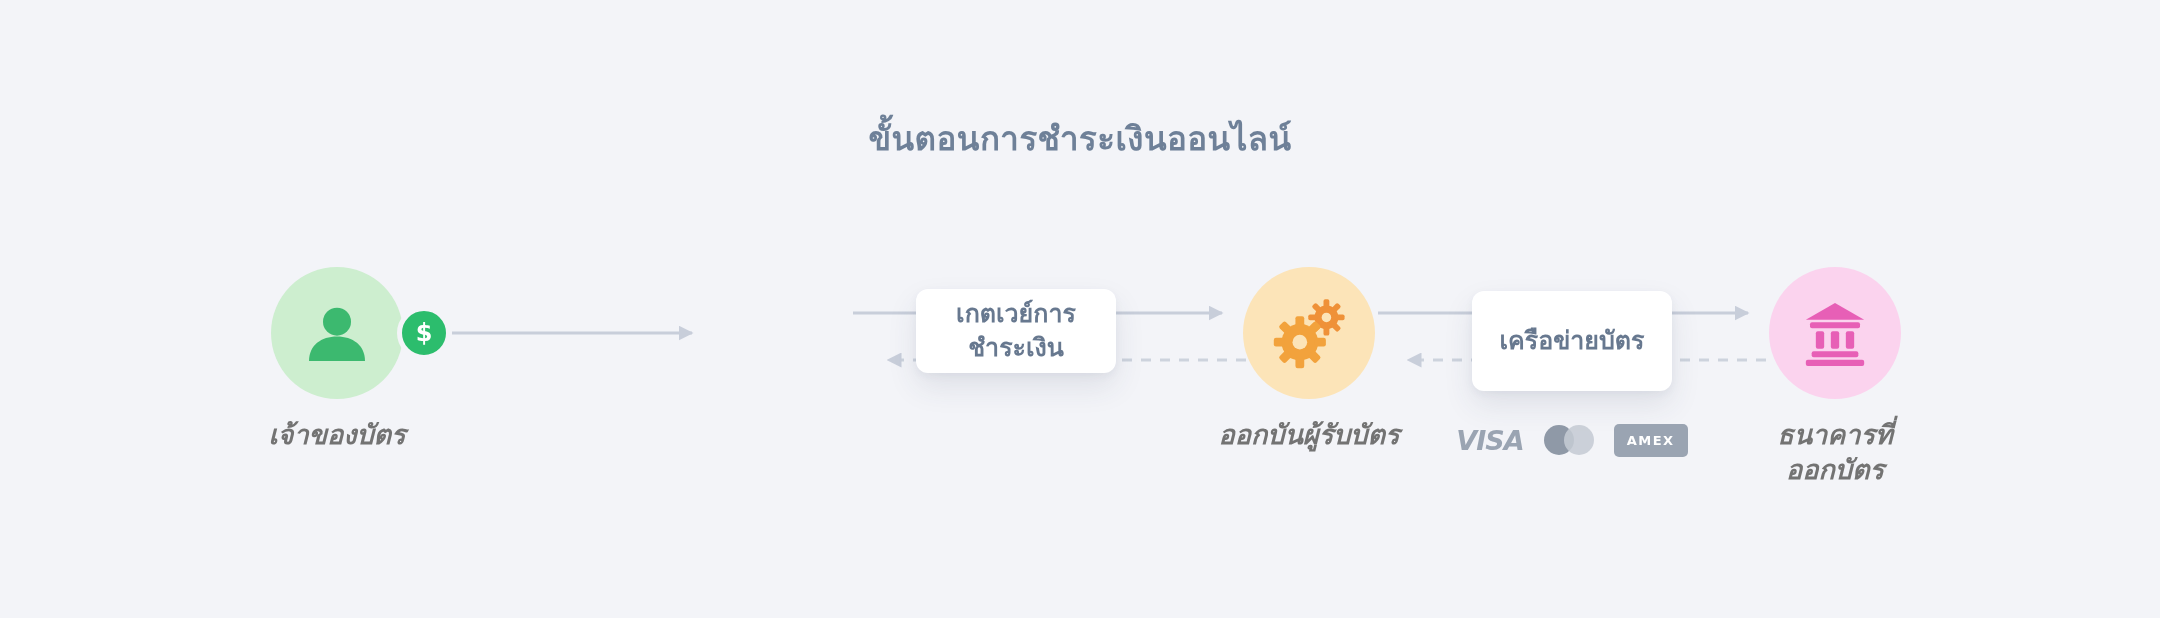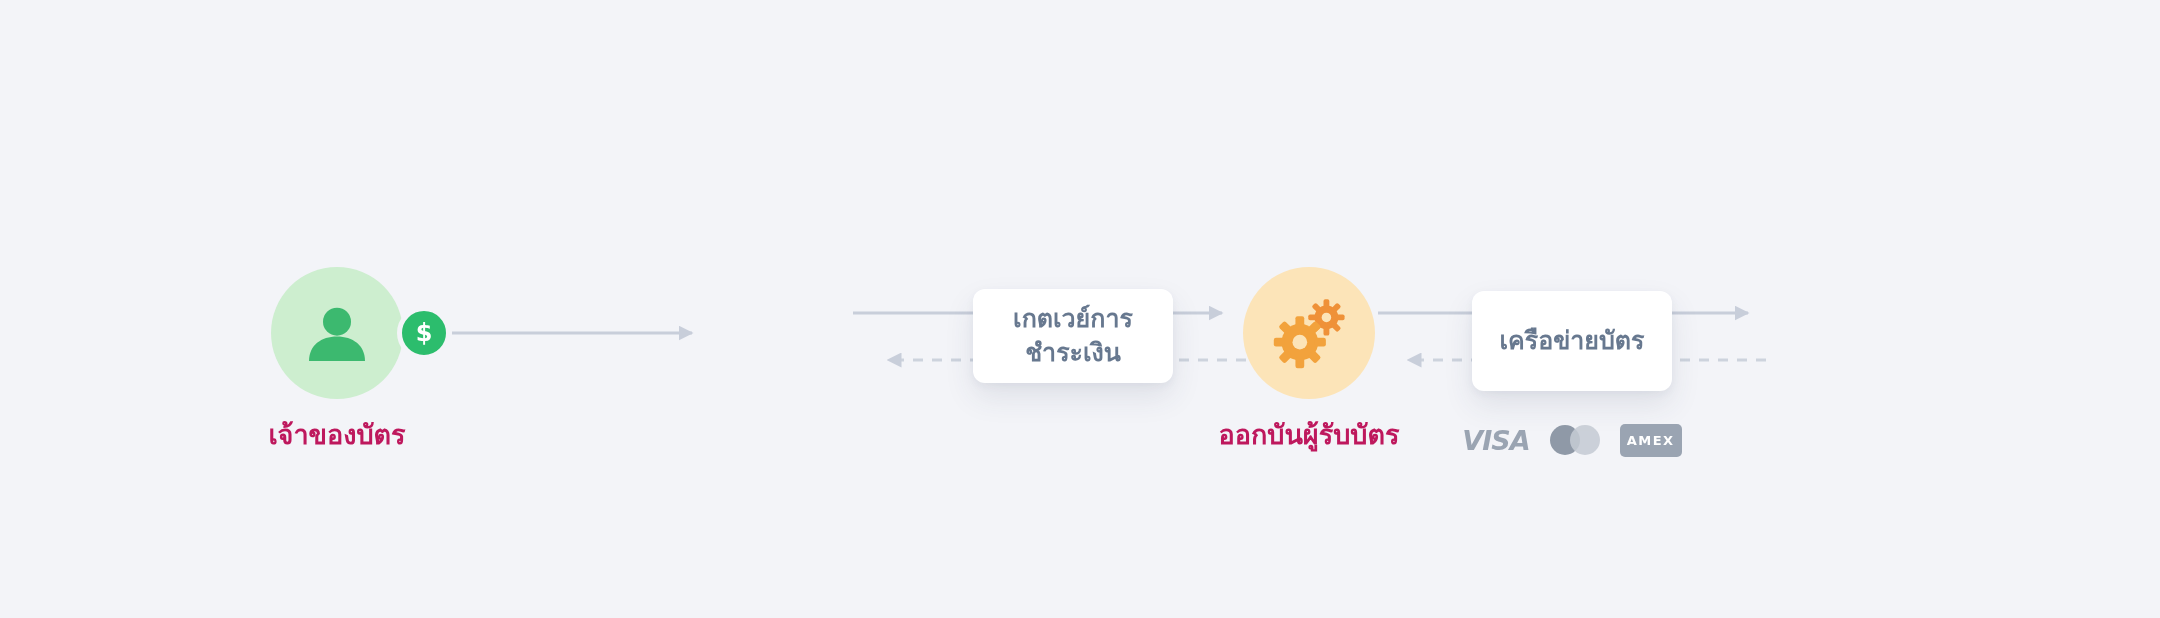--- a/index.html
+++ b/index.html
@@ -32,22 +32,22 @@
   .badge {
     position:absolute; right:-48px; top:50%; transform:translateY(-50%);
     width:54px; height:54px; border-radius:50%;
     background:#2cbd6d; border:5px solid #f3f4f8;
     color:#ffffff; font-size:24px; font-weight:bold;
     display:flex; align-items:center; justify-content:center;
   }
   .node-label {
     position:absolute; top:150px; left:50%; transform:translateX(-50%);
     width:340px; text-align:center;
-    font-size:27px; font-weight:bold; color:#be185d;
-    line-height:1.3; white-space:pre-line;
+    font-size:27px; font-weight:bold; color:#737373;
+    line-height:1.3; white-space:pre-line;font-style:italic;
   }
   .float-box {
     position:absolute; background:#ffffff; border-radius:12px;
     box-shadow:0 14px 30px rgba(45,62,92,0.10), 0 3px 8px rgba(45,62,92,0.05);
     display:flex; align-items:center; justify-content:center;
     text-align:center; color:#67788f; font-weight:bold;
     font-size:25px; line-height:1.35;
   }
   .float-box span { white-space:pre-line; }
 
@@ -56,30 +56,31 @@
     display:flex; align-items:center; justify-content:center; gap:20px;margin-top:24px;
   }
   .visa {
     font-style:italic; font-weight:900; font-size:27px;
     color:#9aa4b2; letter-spacing:-1px;
   }
   .mc { position:relative; width:50px; height:30px; display:inline-block; }
   .mc .c1 { position:absolute; left:0;  top:0; width:30px; height:30px; border-radius:50%; background:#8f99a7; }
   .mc .c2 { position:absolute; right:0; top:0; width:30px; height:30px; border-radius:50%; background:#c5cbd4; opacity:0.88; }
   .amex {
-    width:62px; height:33px; border-radius:5px; background:#9aa4b2;
+    width:74px; height:33px; border-radius:5px; background:#9aa4b2;
     color:#ffffff; font-size:13px; font-weight:bold; letter-spacing:1.5px;
     display:flex; align-items:center; justify-content:center;
   }
 </style>
 </head>
 <body>
 
 <div class="canvas">
 
+  <h1 class="title">ขั้นตอนการชำระเงินออนไลน์</h1>
 
   <svg class="arrows" width="2160" height="618" viewBox="0 0 2160 618">
     <defs>
       <marker id="ah" viewBox="0 0 10 10" refX="9" refY="5" markerWidth="15" markerHeight="15" markerUnits="userSpaceOnUse" orient="auto">
         <path d="M0 0 L10 5 L0 10 Z" fill="#c8ceda"></path>
       </marker>
     </defs>
     <path class="solid" d="M452 333 H692" marker-end="url(#ah)"></path>
     <path class="solid" d="M853 313 H1222" marker-end="url(#ah)"></path>
     <path class="dashed" d="M1246 360 H888" marker-end="url(#ah)"></path>
@@ -128,22 +129,39 @@
             <rect x="16.6" y="14.8" width="4.8" height="6" rx="1.2" transform="rotate(270 19 29)"></rect>
             <rect x="16.6" y="14.8" width="4.8" height="6" rx="1.2" transform="rotate(315 19 29)"></rect>
           </g>
           <circle cx="19" cy="29" r="4" fill="#fce4b8"></circle>
         </g>
       </svg>
     </div>
     <div class="node-label">ออกบันผู้รับบัตร</div>
   </div>
 
+  <div class="node" style="left:1769px;top:267px">
+    <div class="circle bg-pink">
+      <svg viewBox="0 0 48 48" width="80" height="80">
+        <g fill="#e75fb6">
+          <path d="M24 6 L41.5 16 L6.5 16 Z"></path>
+          <rect x="9" y="17.5" width="30" height="3.6" rx="1.2"></rect>
+          <rect x="12.5" y="23" width="5" height="10.5" rx="1.2"></rect>
+          <rect x="21.5" y="23" width="5" height="10.5" rx="1.2"></rect>
+          <rect x="30.5" y="23" width="5" height="10.5" rx="1.2"></rect>
+          <rect x="10" y="35" width="28" height="3.6" rx="1.2"></rect>
+          <rect x="6.5" y="40" width="35" height="3.8" rx="1.2"></rect>
+        </g>
+      </svg>
+    </div>
+    <div class="node-label">ธนาคารที่
+ออกบัตร</div>
+  </div>
 
-  <div class="float-box" style="left:973px;top:289px;width:200px;height:94px">
+  <div class="float-box" style="left:916px;top:289px;width:200px;height:84px">
     <span>เกตเวย์การ
 ชำระเงิน</span>
   </div>
 
   <div class="float-box" style="left:1472px;top:291px;width:200px;height:100px">
     <span>เครือข่ายบัตร</span>
   </div>
 
   <div class="logos">
     <span class="visa">VISA</span>

